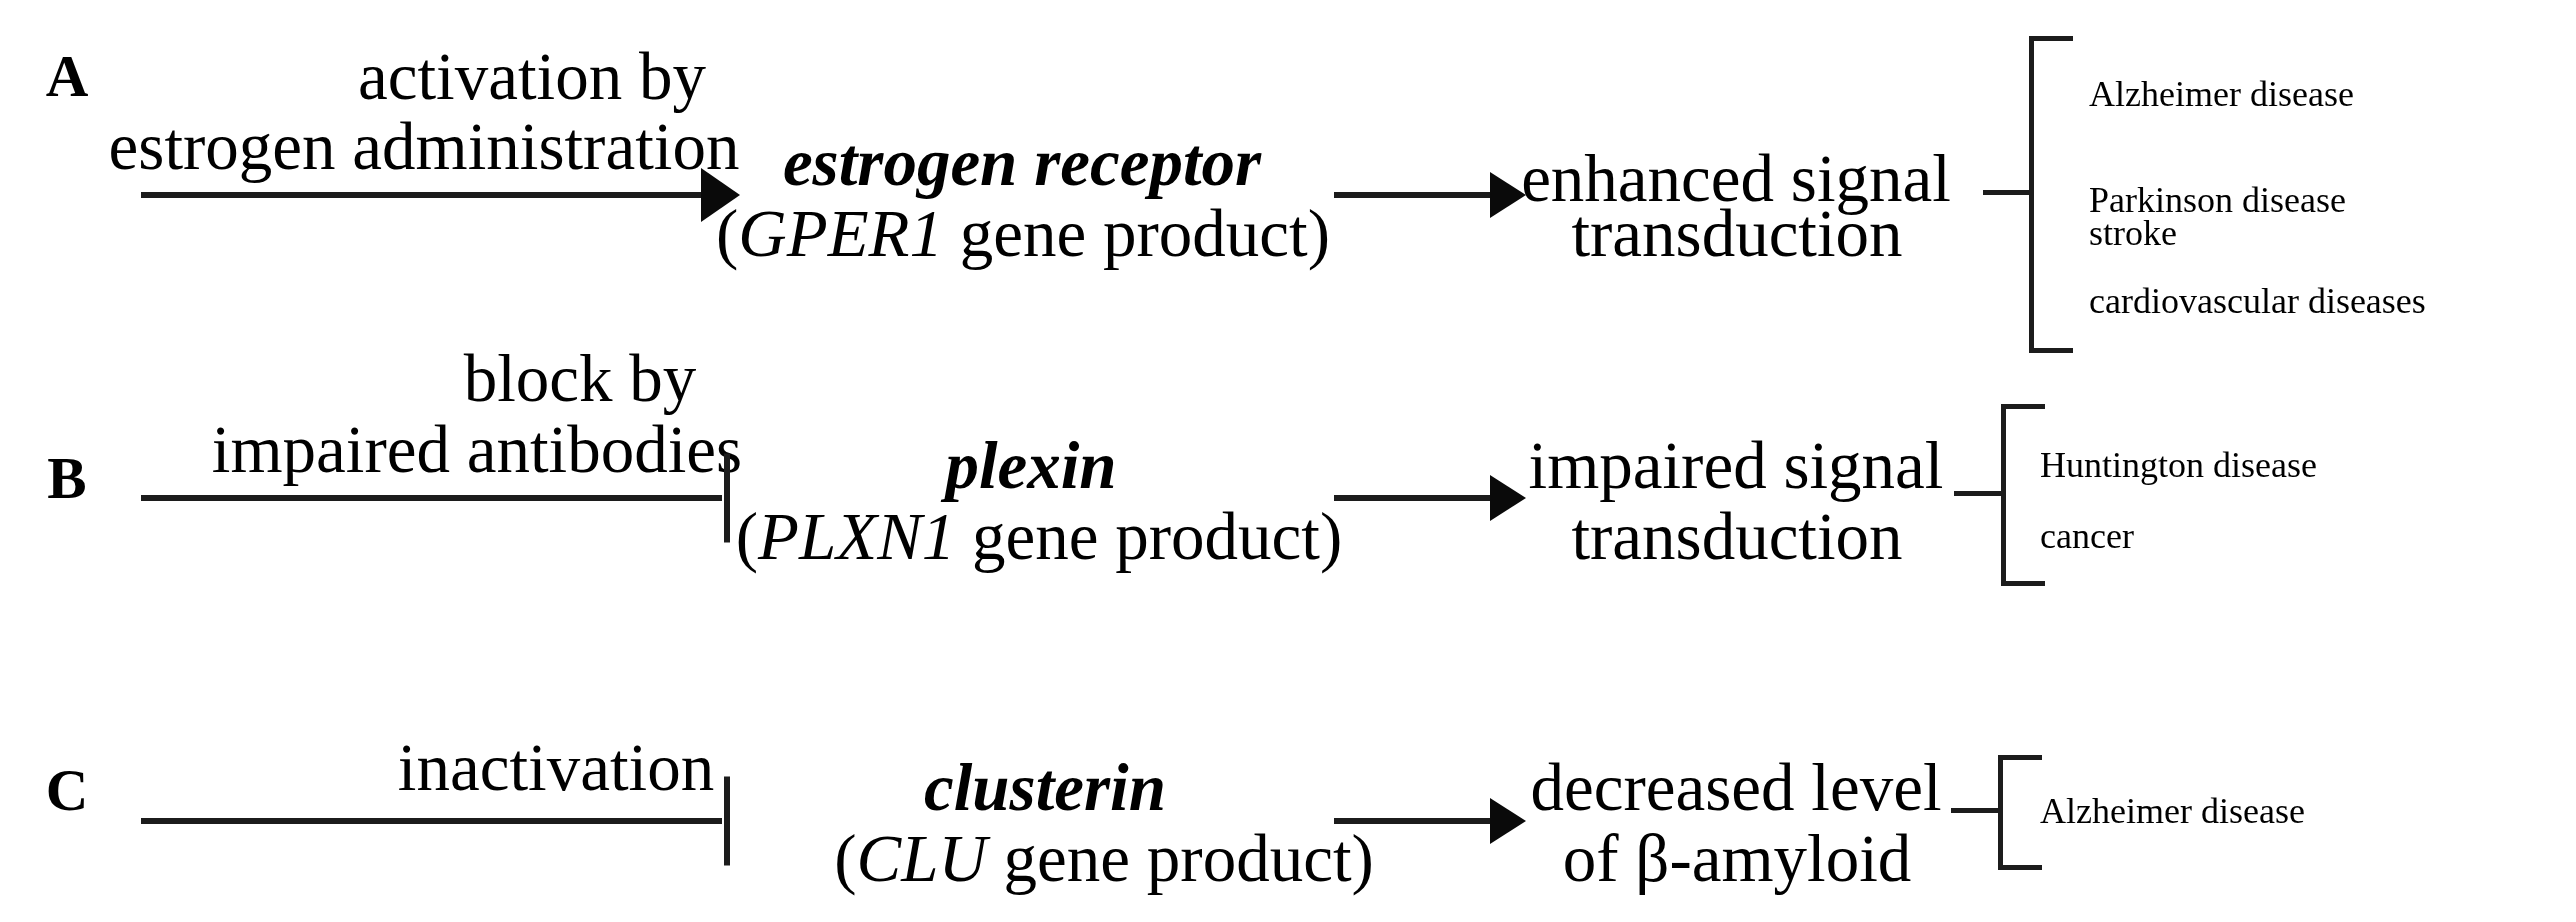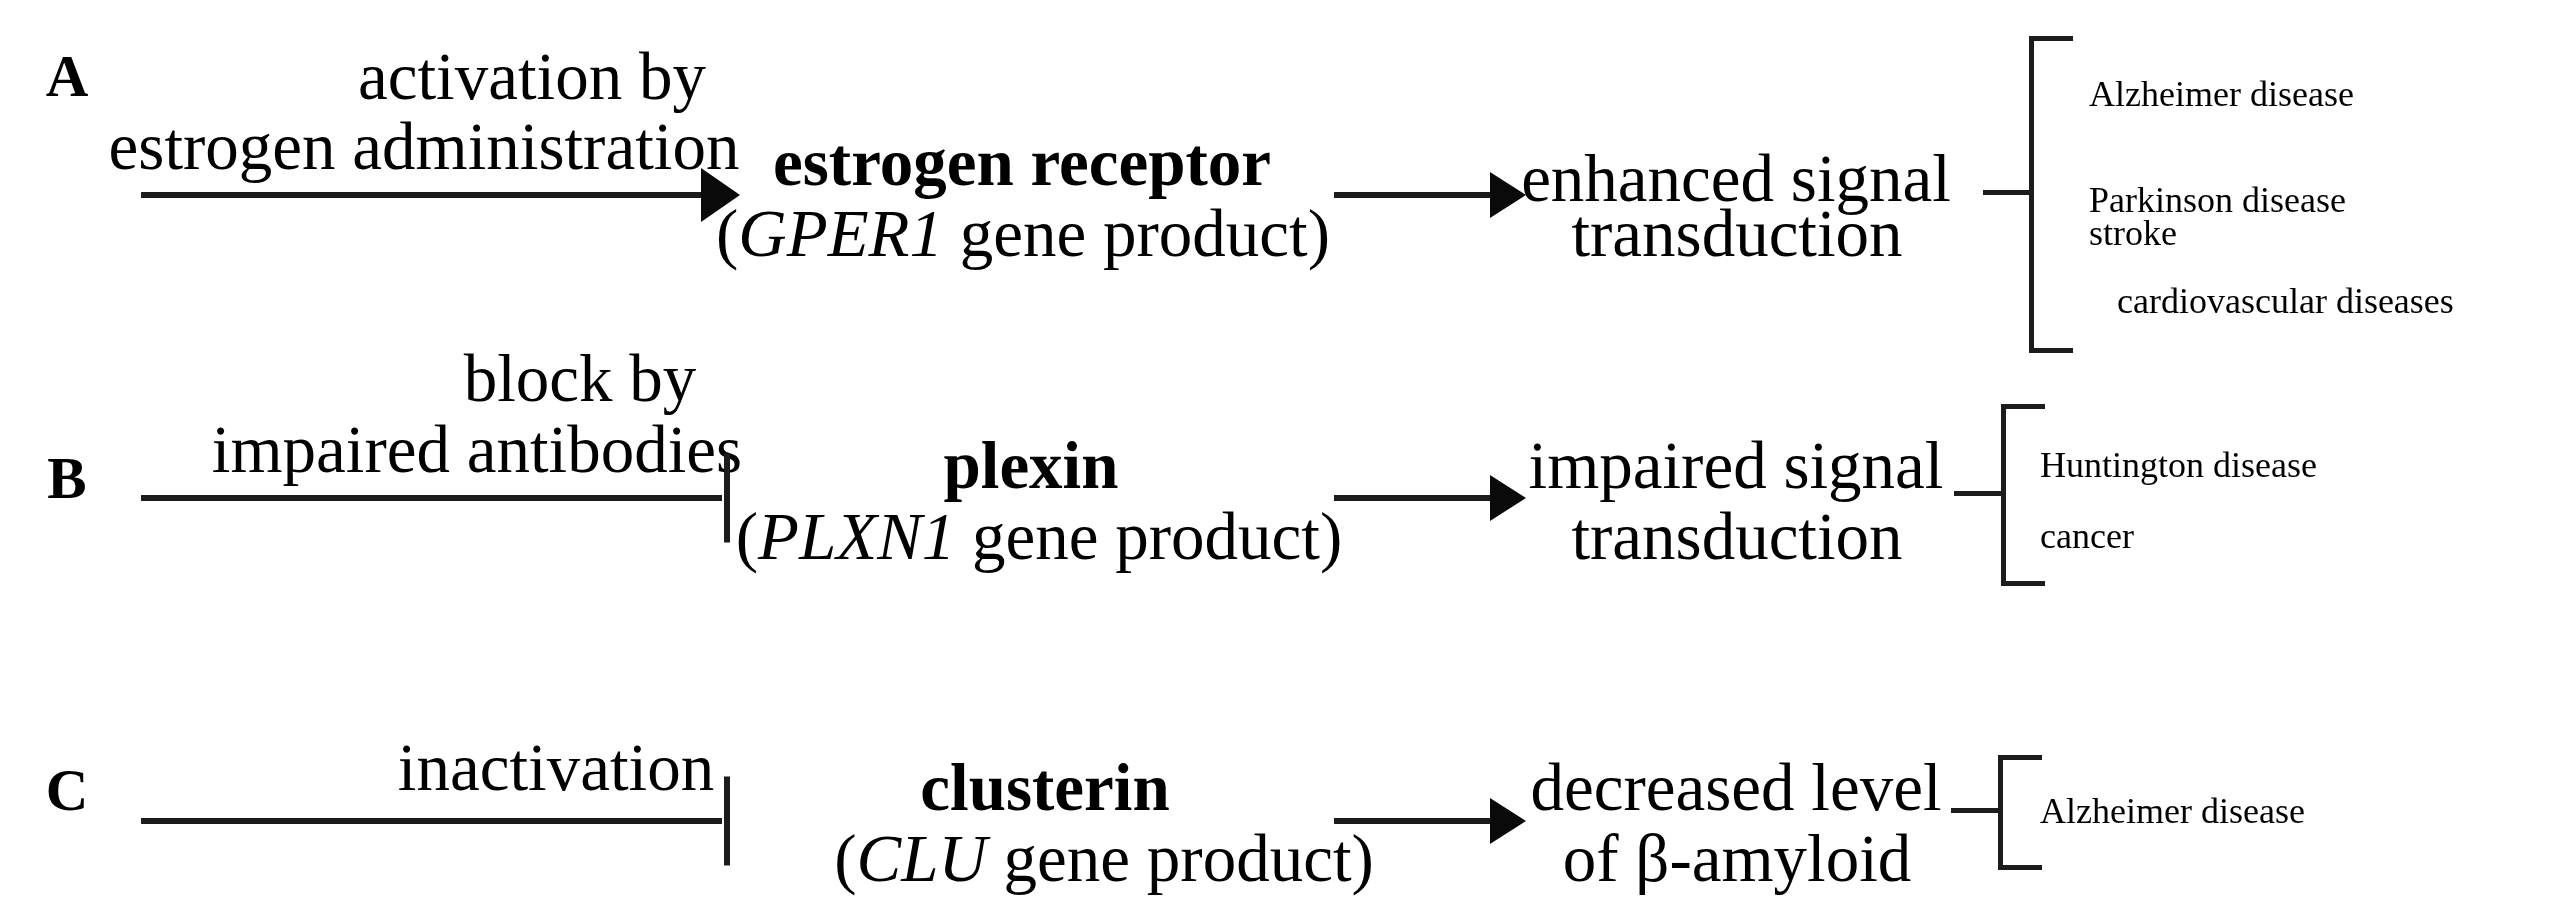--- a/index.html
+++ b/index.html
@@ -29,21 +29,21 @@
     font-size: 36px;
     line-height: 71px;
     transform: translateY(-50%);
   }
   .row-label {
     position: absolute;
     font-size: 59px;
     font-weight: bold;
     transform: translate(-50%, -50%);
   }
-  .bold { font-weight: bold; }
+  .bold { font-weight: bold; font-style: italic; }
   .gene-symbol { font-style: italic; }
   .hline {
     position: absolute;
     height: 6px;
     background: #1c1c1c;
   }
   .arrowhead {
     position: absolute;
     width: 0;
     height: 0;
@@ -94,21 +94,21 @@
   .a-head2   { left: 1490px; top: 195px; }
   .a-effect1 { left: 1736px; top: 178px; }
   .a-effect2 { left: 1737px; top: 233px; }
   .a-dash    { left: 1983px; top: 190px; }
   .a-brv     { left: 2029px; top: 36px;  height: 317px; }
   .a-brt     { left: 2029px; top: 36px; }
   .a-brb     { left: 2029px; top: 348px; }
   .a-d1      { left: 2089px; top: 94px; }
   .a-d2      { left: 2089px; top: 164px; margin-top: 36px; }
   .a-d3      { left: 2089px; top: 233px; }
-  .a-d4      { left: 2089px; top: 301px; margin-left: 28px; }
+  .a-d4      { left: 2089px; top: 301px; }
 
   
   .b-label   { left: 67px;   top: 478px; }
   .b-stim1   { left: 580px;  top: 378px; }
   .b-stim2   { left: 477px;  top: 449px; }
   .b-line    { left: 141px;  top: 495px; width: 581px; }
   .b-tbar    { left: 724px;  top: 498px; }
   .b-target1 { left: 1031px; top: 465px; }
   .b-target2 { left: 1039px; top: 536px; }
   .b-line2   { left: 1334px; top: 495px; width: 157px; }

